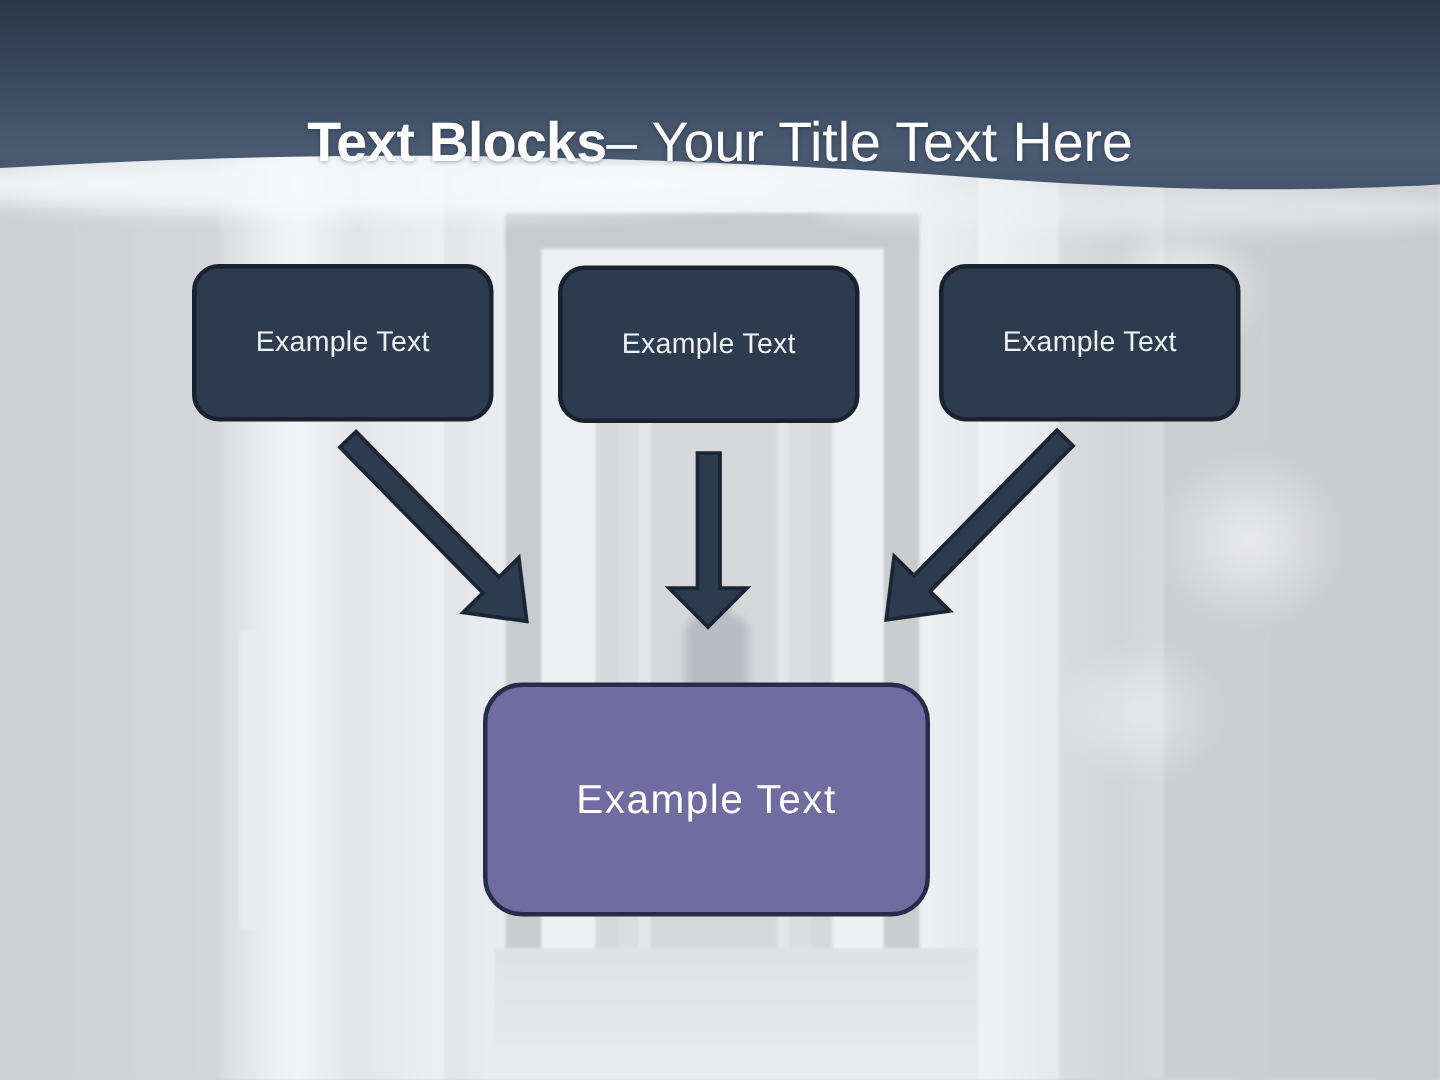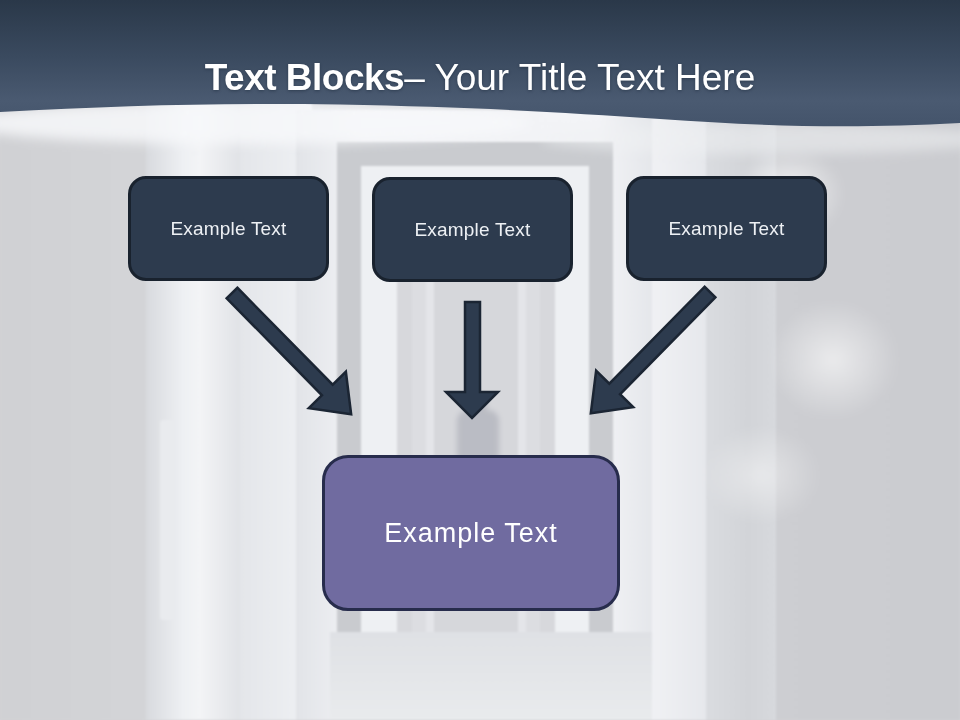--- a/index.html
+++ b/index.html
@@ -42,21 +42,21 @@
   .person{left:452px;top:394px;width:52px;height:66px;filter:blur(2.5px);opacity:.85;}
   .person-head{position:absolute;left:16px;top:0;width:19px;height:21px;border-radius:50%;background:#b3b5bd;}
   .person-body{position:absolute;left:5px;top:16px;width:42px;height:50px;border-radius:11px 11px 4px 4px;background:#b6b8c0;}
   .bg-top-glow-left{left:-40px;top:102px;width:570px;height:42px;border-radius:50%;
     background:rgba(247,248,250,.85);filter:blur(6px);}
   .bg-top-glow-right{left:540px;top:124px;width:460px;height:30px;border-radius:50%;
     background:rgba(238,240,243,.55);filter:blur(6px);}
   
   .header-svg{position:absolute;left:0;top:0;z-index:4;display:block;}
   .title{
-    position:absolute;left:0;right:0;top:0;height:96px;z-index:5;
+    position:absolute;left:0;right:0;top:17px;height:96px;z-index:5;
     display:flex;align-items:flex-end;justify-content:center;
     color:#ffffff;font-size:37px;line-height:1;
     text-shadow:0 1px 3px rgba(10,20,35,.35);
   }
   .t-bold{font-weight:700;letter-spacing:-.5px;}
   .t-rest{font-weight:400;}
   
   .arrows{position:absolute;left:0;top:0;z-index:2;pointer-events:none;}
   .arrow{fill:#2d3b4e;stroke:#1b2533;stroke-width:2.5;stroke-linejoin:miter;}
   

